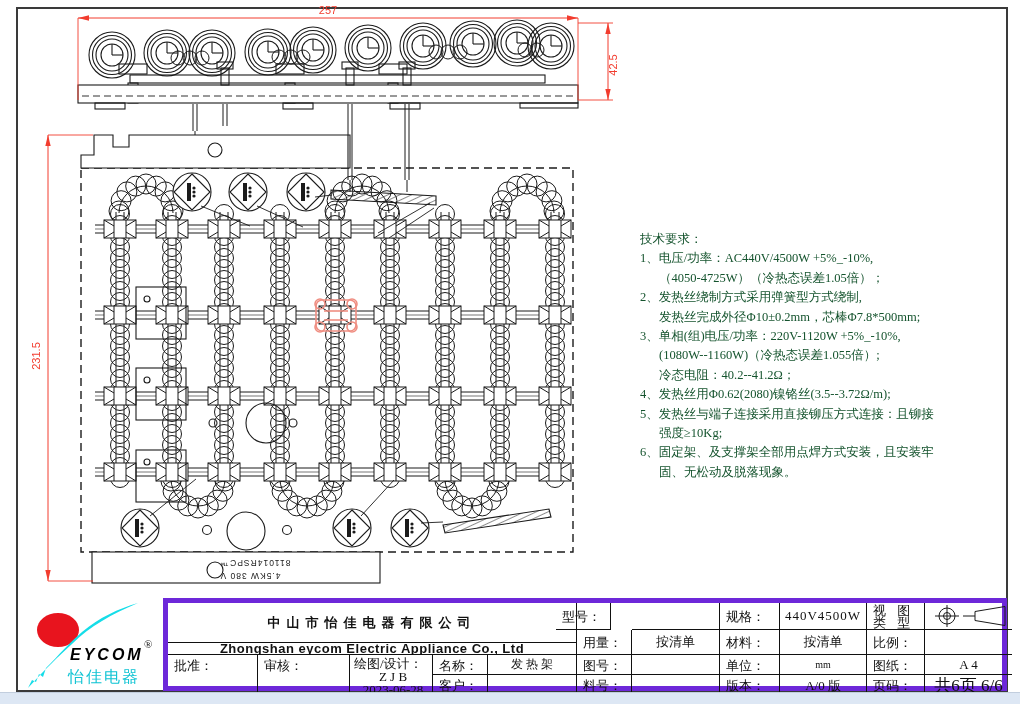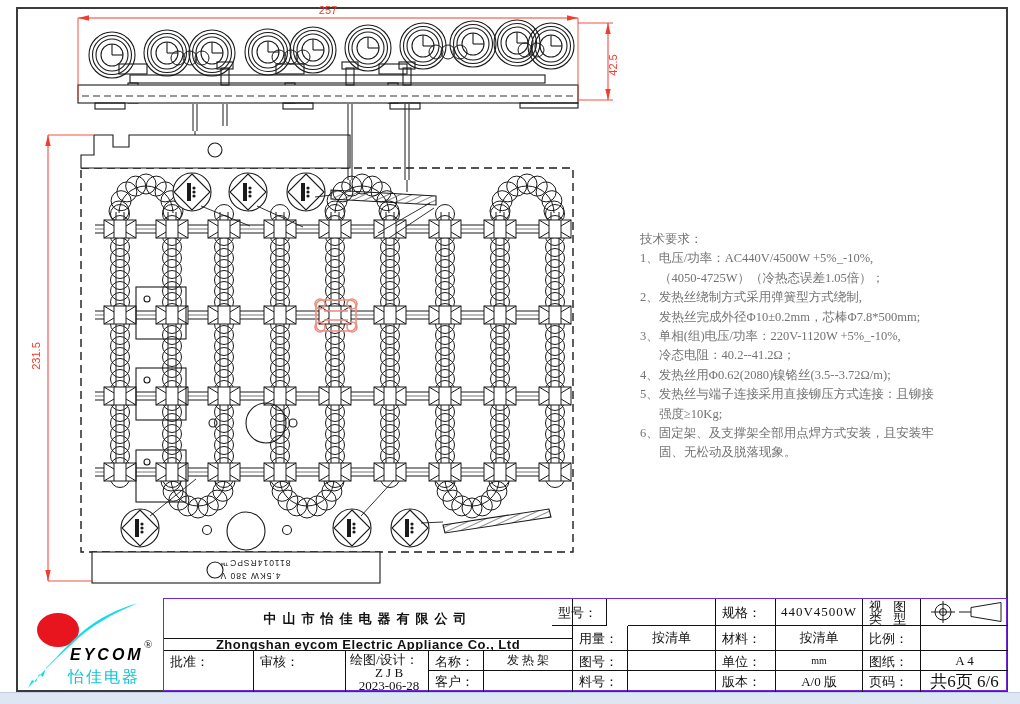--- a/index.html
+++ b/index.html
@@ -1,23 +1,23 @@
 <!DOCTYPE html>
 <html><head>
 <meta charset="utf-8">
 <style>
   html,body{margin:0;padding:0;background:#fff;}
   #page{position:relative;width:1020px;height:704px;background:#ffffff;overflow:hidden;
         font-family:"Liberation Serif", serif;color:#111;}
   .abs{position:absolute;}
   
-  #tech{left:640px;top:230px;width:378px;font-size:12.5px;line-height:19.4px;color:#737373;}
+  #tech{left:640px;top:230px;width:378px;font-size:12.5px;line-height:19.4px;color:#14532d;}
   #tech .cont{padding-left:19px;}
   
-  #tblock{left:163px;top:598px;width:844px;height:93px;border:1px solid #6d28d9;box-sizing:border-box;}
+  #tblock{left:163px;top:598px;width:844px;height:93px;border:5px solid #6d28d9;box-sizing:border-box;}
   #tblock .cell{position:absolute;box-sizing:border-box;font-size:13px;overflow:hidden;white-space:nowrap;}
   #tblock .b-r{border-right:1px solid #111;}
   #tblock .b-b{border-bottom:1px solid #111;}
   .lbl{padding:2px 0 0 6px;}
   .val{display:flex;align-items:center;justify-content:center;}
   .small{font-size:11px;}
   #company-cn{font-size:27px;font-weight:bold;letter-spacing:6px;display:flex;align-items:center;justify-content:center;font-family:"Liberation Sans",sans-serif;}
   #company-en{font-size:12.5px;font-weight:bold;letter-spacing:.5px;display:flex;align-items:center;justify-content:center;font-family:"Liberation Sans",sans-serif;text-align:center;}
   .viewtype{font-size:10px;line-height:12px;padding:2px 0 0 6px;letter-spacing:4px;}
   .threeline{font-size:11px;line-height:13px;padding:2px 0 0 4px;}
@@ -300,20 +300,21 @@
     </g>
   </svg>
 
   <div id="tech" class="abs">
     <div>技术要求：</div>
     <div>1、电压/功率：AC440V/4500W +5%_-10%,</div>
     <div class="cont">（4050-4725W）（冷热态误差1.05倍）；</div>
     <div>2、发热丝绕制方式采用弹簧型方式绕制,</div>
     <div class="cont">发热丝完成外径Φ10±0.2mm，芯棒Φ7.8*500mm;</div>
     <div>3、单相(组)电压/功率：220V-1120W +5%_-10%,</div>
+    <div class="cont">(1080W--1160W)（冷热态误差1.055倍）;</div>
     <div class="cont">冷态电阻：40.2--41.2Ω；</div>
     <div>4、发热丝用Φ0.62(2080)镍铬丝(3.5--3.72Ω/m);</div>
     <div>5、发热丝与端子连接采用直接铆压方式连接：且铆接</div>
     <div class="cont">强度≥10Kg;</div>
     <div>6、固定架、及支撑架全部用点焊方式安装，且安装牢</div>
     <div class="cont">固、无松动及脱落现象。</div>
   </div>
 
   <svg id="logo" class="abs" width="142" height="92" viewBox="0 0 142 92">
     <ellipse cx="38" cy="30" rx="21" ry="17" fill="#e8141e"></ellipse>

